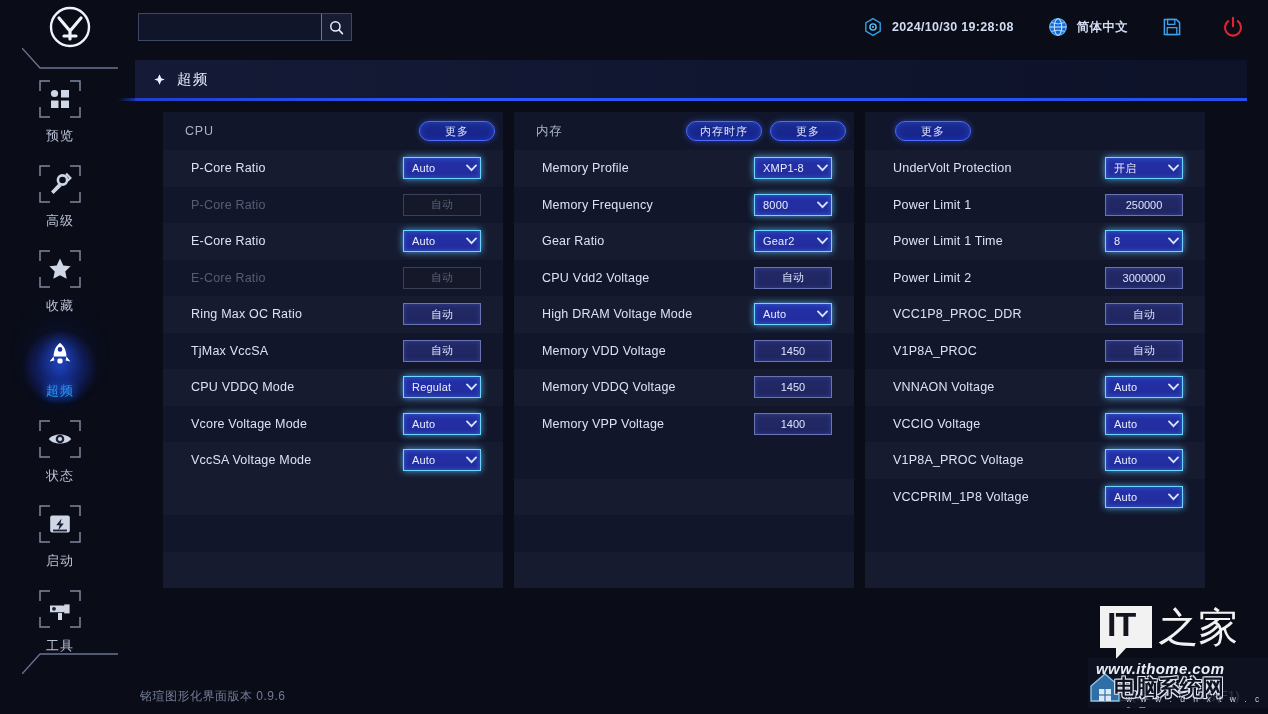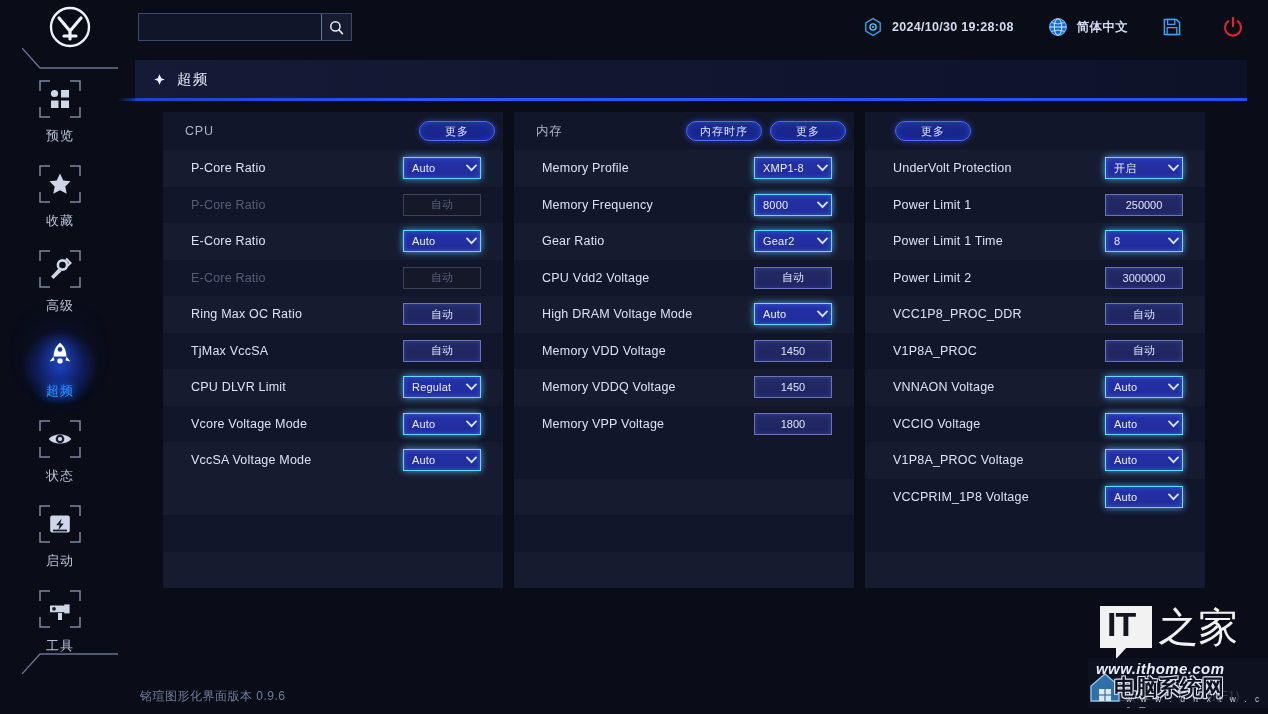--- a/index.html
+++ b/index.html
@@ -198,37 +198,37 @@
             </svg>
           </div>
           <div class="nav-lbl">预览</div>
         </div>
         <div class="nav-item">
           <div class="nav-ico">
             <svg class="brk" viewBox="0 0 42 38">
               <path d="M1 11 L1 1 L11 1 M31 1 L41 1 L41 11 M41 27 L41 37 L31 37 M11 37 L1 37 L1 27" fill="none" stroke="#7f879c" stroke-width="1.5"></path>
             </svg>
             <svg width="26" height="26" viewBox="0 0 26 26">
-              <path d="M13 2.6 L16.3 9.4 L23.6 10.3 L18.3 15.4 L19.7 22.8 L13 19.2 L6.3 22.8 L7.7 15.4 L2.4 10.3 L9.7 9.4 Z" fill="#cfd6e6"></path>
-            </svg>
-          </div>
-          <div class="nav-lbl">收藏</div>
-        </div>
-        <div class="nav-item">
-          <div class="nav-ico">
-            <svg class="brk" viewBox="0 0 42 38">
-              <path d="M1 11 L1 1 L11 1 M31 1 L41 1 L41 11 M41 27 L41 37 L31 37 M11 37 L1 37 L1 27" fill="none" stroke="#7f879c" stroke-width="1.5"></path>
-            </svg>
-            <svg width="26" height="26" viewBox="0 0 26 26">
               <circle cx="15.5" cy="9" r="4.6" fill="none" stroke="#cfd6e6" stroke-width="2.6"></circle>
               <path d="M11.5 12.5 L4 20.5 L6.5 23 L14.5 15.2 Z" fill="#cfd6e6"></path>
               <path d="M19 2.6 L23.4 7 L20.6 9.8" fill="none" stroke="#cfd6e6" stroke-width="2.2"></path>
             </svg>
           </div>
           <div class="nav-lbl">高级</div>
+        </div>
+        <div class="nav-item">
+          <div class="nav-ico">
+            <svg class="brk" viewBox="0 0 42 38">
+              <path d="M1 11 L1 1 L11 1 M31 1 L41 1 L41 11 M41 27 L41 37 L31 37 M11 37 L1 37 L1 27" fill="none" stroke="#7f879c" stroke-width="1.5"></path>
+            </svg>
+            <svg width="26" height="26" viewBox="0 0 26 26">
+              <path d="M13 2.6 L16.3 9.4 L23.6 10.3 L18.3 15.4 L19.7 22.8 L13 19.2 L6.3 22.8 L7.7 15.4 L2.4 10.3 L9.7 9.4 Z" fill="#cfd6e6"></path>
+            </svg>
+          </div>
+          <div class="nav-lbl">收藏</div>
         </div>
         <div class="nav-item active">
           <div class="glow-blob"></div>
           <div class="nav-ico">
             <svg width="26" height="26" viewBox="0 0 26 26">
               <path d="M13 1.8 C17.6 5.4 19.4 10.6 19.4 15.4 L6.6 15.4 C6.6 10.6 8.4 5.4 13 1.8 Z" fill="#ffffff"></path>
               <circle cx="13" cy="8.4" r="2.3" fill="#1533a8"></circle>
               <path d="M6.6 15.4 L2.6 20.4 L7.4 19.6 Z" fill="#ffffff"></path>
               <path d="M19.4 15.4 L23.4 20.4 L18.6 19.6 Z" fill="#ffffff"></path>
               <rect x="10.4" y="17.4" width="5.2" height="5" rx="1.6" fill="#ffffff"></rect>
@@ -324,21 +324,21 @@
               </div>
               <div class="row">
                 <span class="row-lbl">Ring Max OC Ratio</span>
                 <div class="ctl box">自动</div>
               </div>
               <div class="row alt">
                 <span class="row-lbl">TjMax VccSA</span>
                 <div class="ctl box">自动</div>
               </div>
               <div class="row">
-                <span class="row-lbl">CPU DLVR Limit</span>
+                <span class="row-lbl">CPU VDDQ Mode</span>
                 <div class="ctl sel">
                   <span class="cv">Regulat</span>
                   <svg class="chev" width="11" height="8" viewBox="0 0 11 8">
                     <path d="M1 1.4 L5.5 6.2 L10 1.4" fill="none" stroke="#cfe4ff" stroke-width="1.9" stroke-linecap="round"></path>
                   </svg>
                 </div>
               </div>
               <div class="row alt">
                 <span class="row-lbl">Vcore Voltage Mode</span>
                 <div class="ctl sel">
@@ -414,21 +414,21 @@
               <div class="row alt">
                 <span class="row-lbl">Memory VDD Voltage</span>
                 <div class="ctl box">1450</div>
               </div>
               <div class="row">
                 <span class="row-lbl">Memory VDDQ Voltage</span>
                 <div class="ctl box">1450</div>
               </div>
               <div class="row alt">
                 <span class="row-lbl">Memory VPP Voltage</span>
-                <div class="ctl box">1800</div>
+                <div class="ctl box">1400</div>
               </div>
               <div class="row blank"></div>
               <div class="row blank alt"></div>
               <div class="row blank"></div>
               <div class="row blank alt"></div>
             </div>
           </div>
         </div>
         <div class="col">
           <div class="col-inner">

